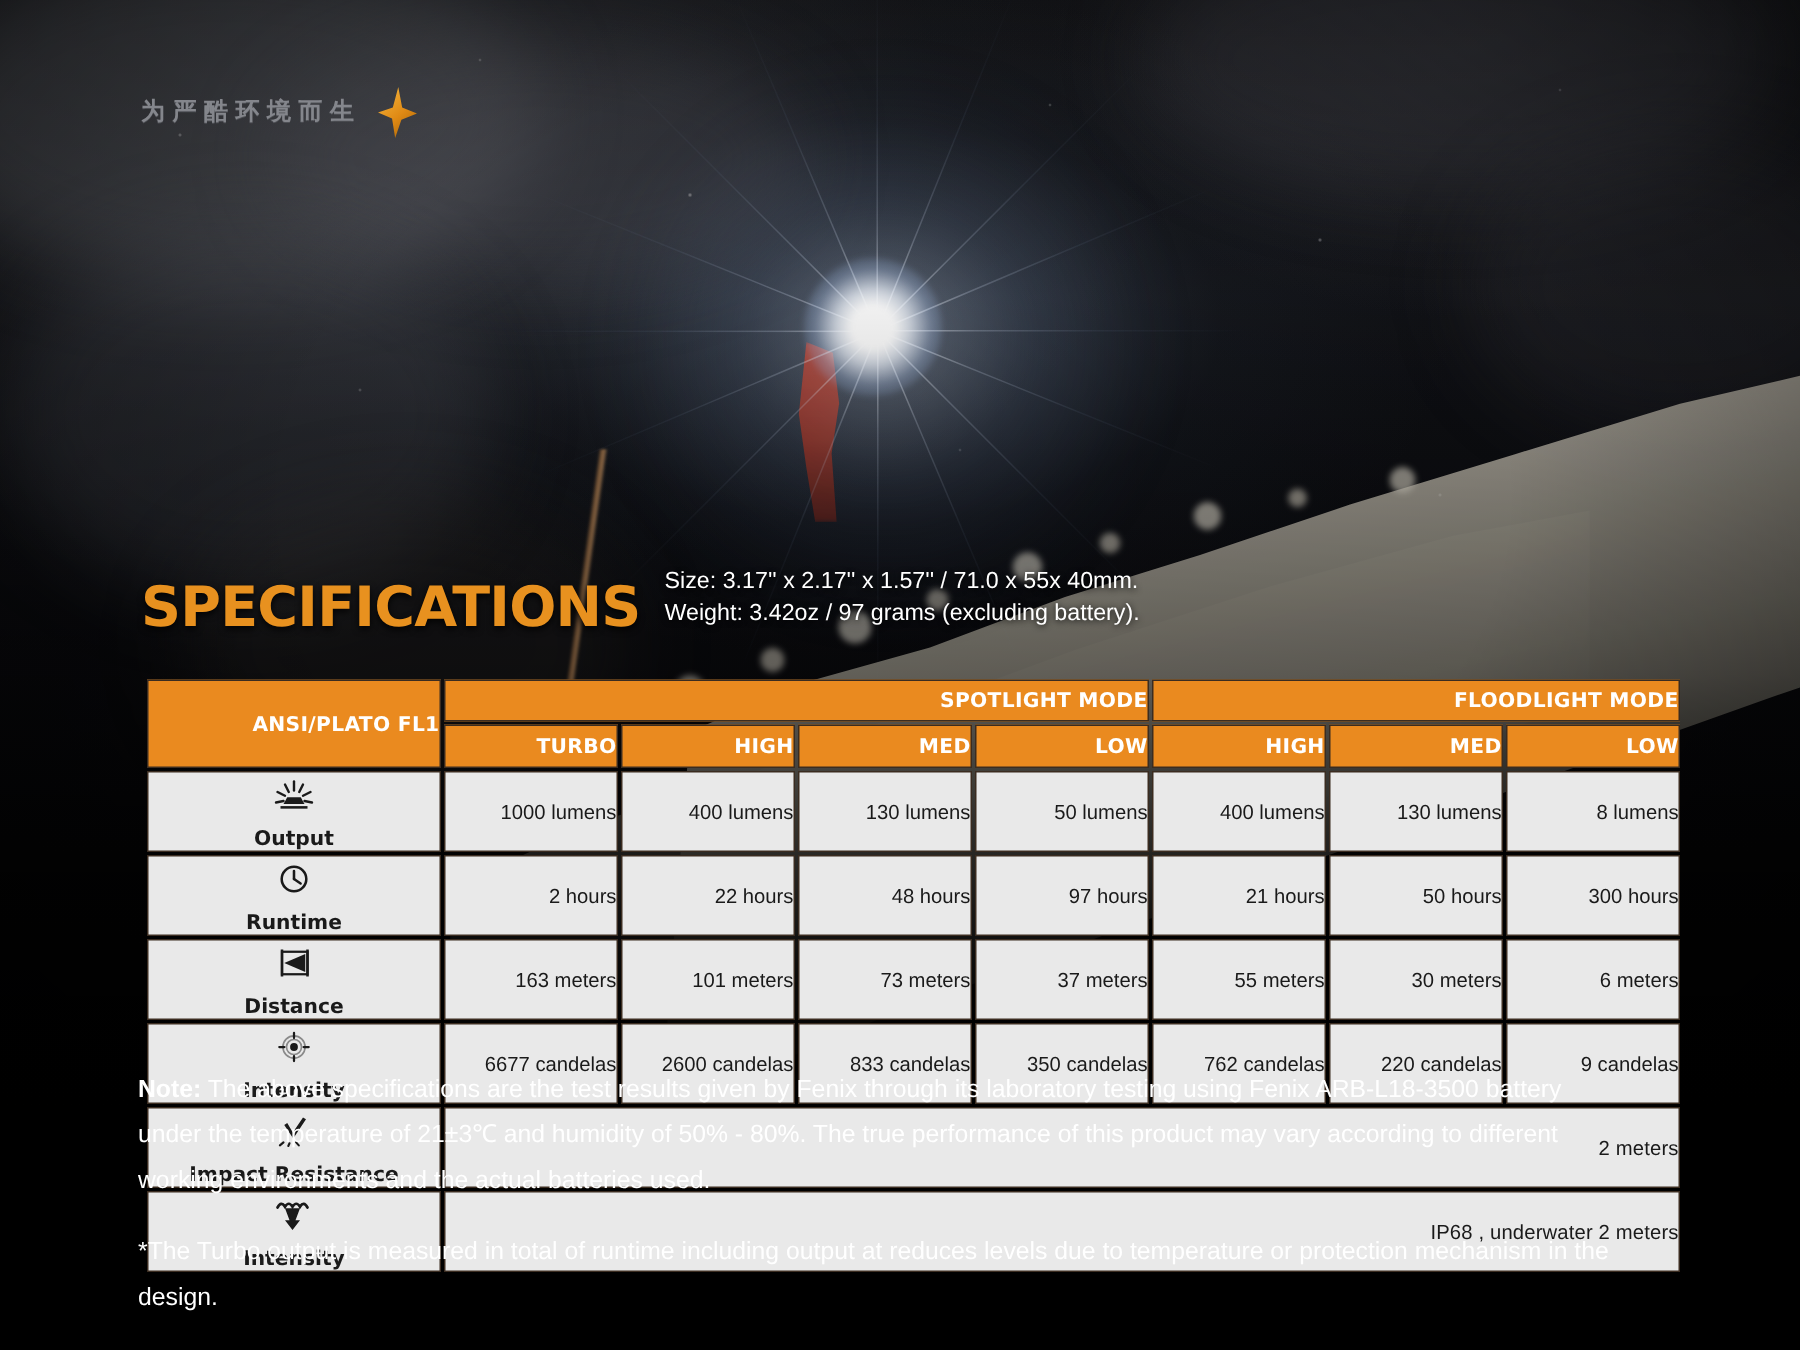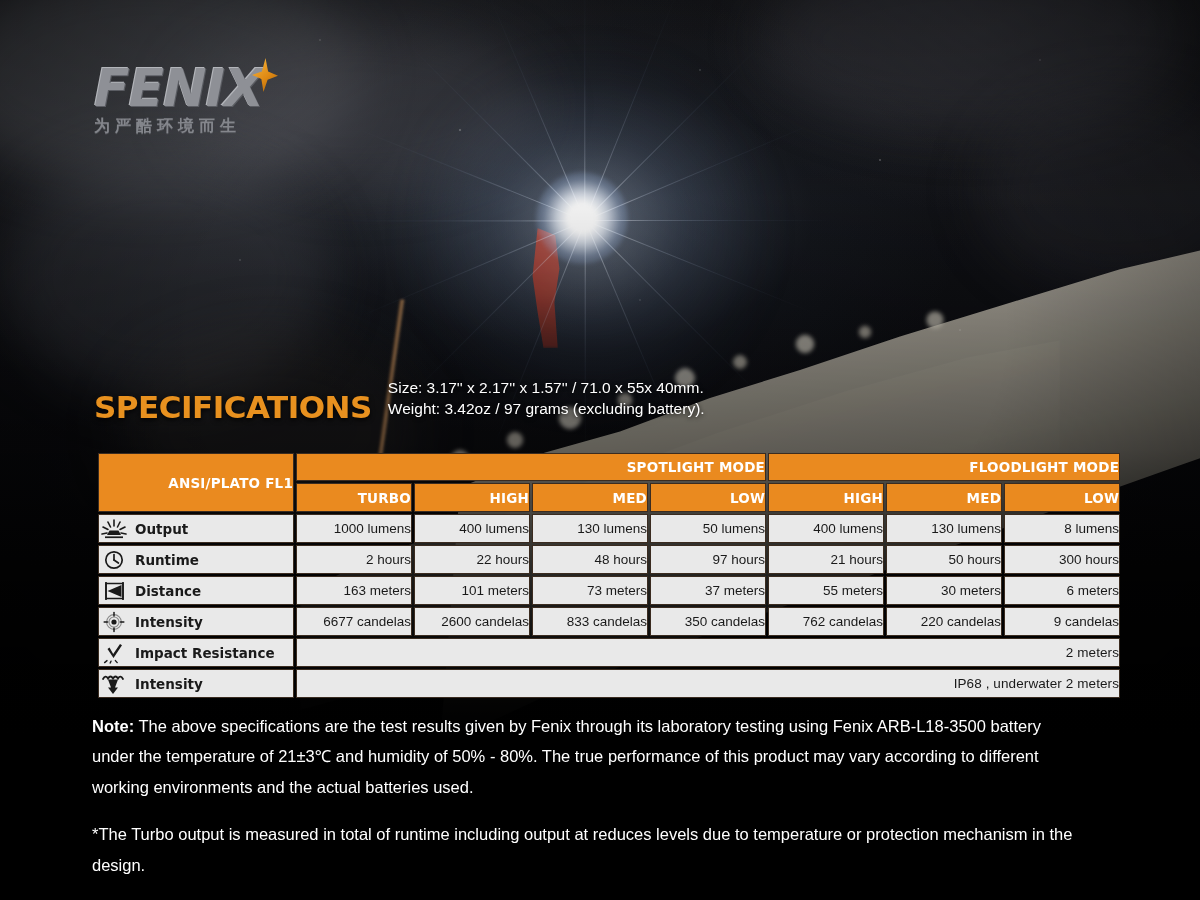--- a/index.html
+++ b/index.html
@@ -146,21 +146,21 @@
     text-shadow: 0 1px 0 #4e5055;
   }
 
   
   .title-row {
     position: absolute; left: 94px; top: 378px;
     display: flex; align-items: flex-end; gap: 16px;
   }
   .spec-title {
     font-family: "DejaVu Sans", sans-serif;
-    font-size: 31px; font-weight: bold;
+    font-size: 37px; font-weight: bold;
     letter-spacing: -0.5px;
     color: #e8911f;
     line-height: 1;
     text-shadow: 0 2px 5px rgba(0,0,0,0.85);
   }
   .size-weight {
     margin-bottom: 3px;
     font-size: 15.5px; line-height: 1.35;
     color: #fff;
     text-shadow: 0 1px 4px rgba(0,0,0,0.95);
@@ -190,21 +190,21 @@
   .hd-mode  { height: 27px; font-size: 13.5px; }
   .hd-ansi  { height: 55px; font-size: 13.5px; }
 
   td.rowlabel {
     background: #e9e9e9; color: #1a1a1a;
     height: 27px;
     text-align: left; padding-left: 4px;
     font-family: "DejaVu Sans", sans-serif;
     font-weight: bold; font-size: 14px;
   }
-  .rl-inner { display: flex; align-items: center; gap: 6px; }
+  .rl-inner { display: flex; align-items: center; gap: 6px; flex-direction: column; }
   .rl-icon { width: 30px; height: 22px; flex: 0 0 30px; display: block; }
   td.val {
     background: #e9e9e9; color: #1a1a1a;
     height: 27px; font-size: 13.5px;
   }
   td.val.span { letter-spacing: 0.1px; }
 
   
   col.c-label { width: 196px; }
   col.c-data  { width: 116px; }
@@ -255,21 +255,20 @@
     <i style="transform:rotate(315deg)"></i>
       <i style="transform:rotate(337deg)"></i>
   </div>
   <div class="glow-core"></div>
   <div class="snowflakes"></div>
   <div class="vignette"></div>
 </div>
 
 <div class="logo">
   <div class="logo-star"></div>
-  <div class="logo-word">FENIX</div>
   <div class="logo-sub">为严酷环境而生</div>
 </div>
 
 <div class="title-row">
   <div class="spec-title">SPECIFICATIONS</div>
   <div class="size-weight">
     <div>Size: 3.17'' x 2.17'' x 1.57'' / 71.0 x 55x 40mm.</div>
     <div>Weight: 3.42oz / 97 grams (excluding battery).</div>
   </div>
 </div>

